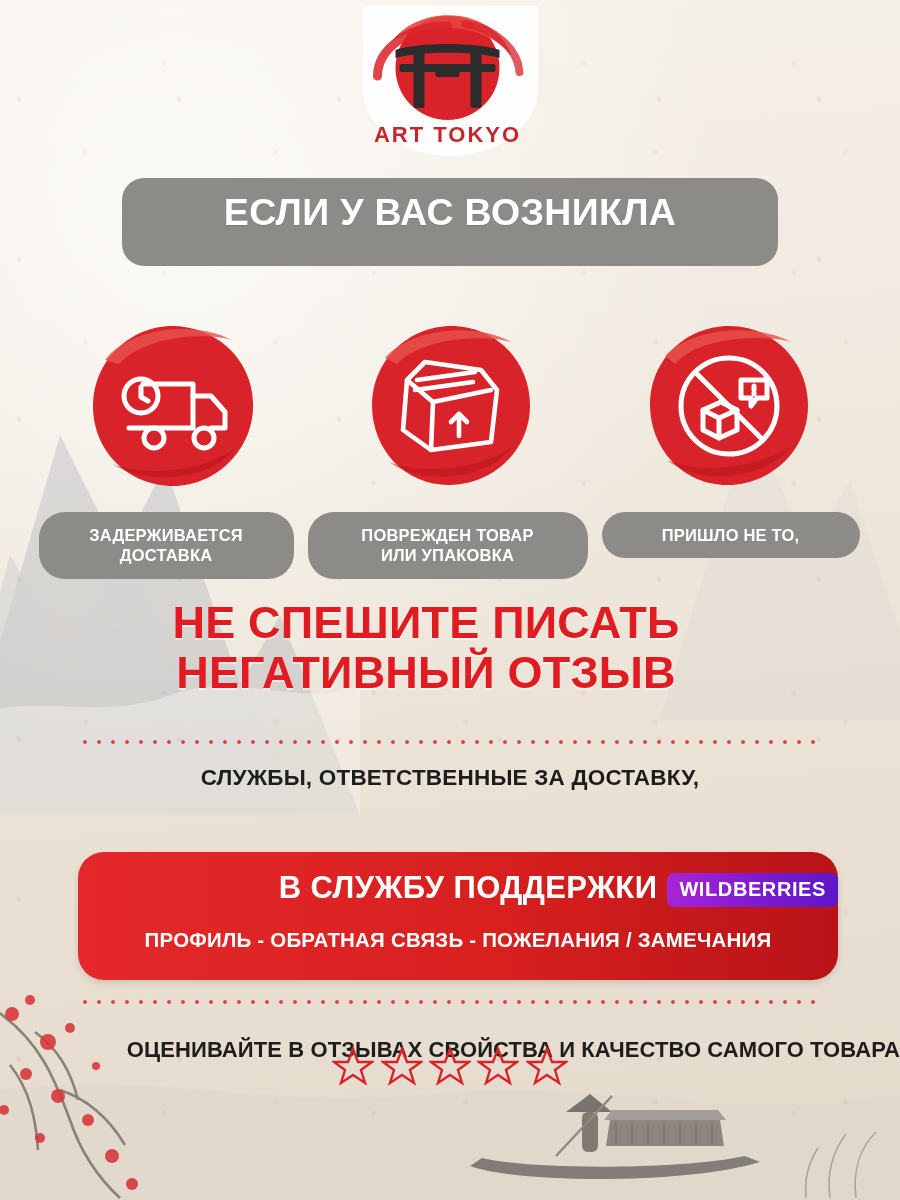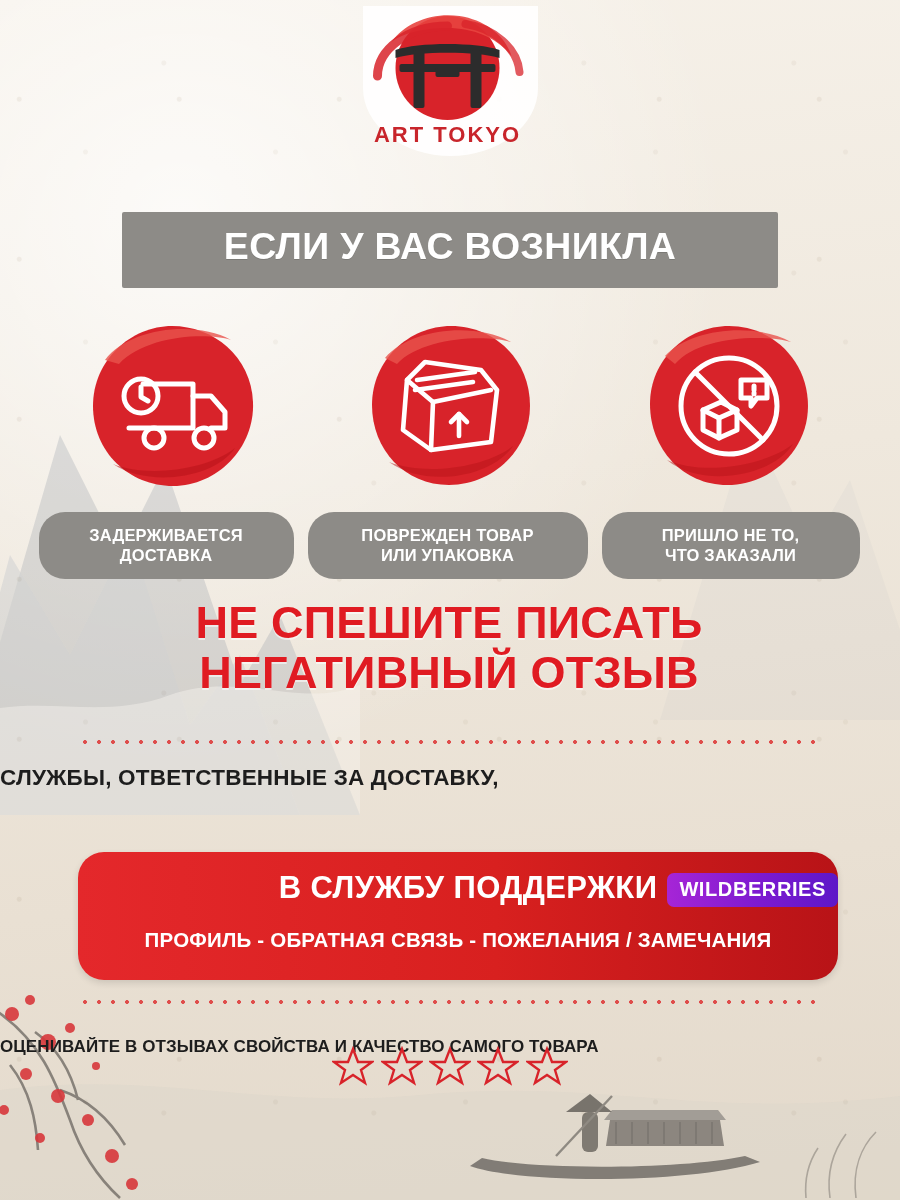--- a/index.html
+++ b/index.html
@@ -91,33 +91,32 @@
     position: relative;
     z-index: 2;
   }
 
   
   .heading {
     position: absolute;
     left: 122px;
     top: 178px;
     width: 656px;
-    padding: 14px 18px 20px 18px;
+    padding: 14px 18px 32px 18px;
     box-sizing: border-box;
     background: #8d8b87;
-    border-radius: 2px;
+    border-radius: 22px;
     color: #ffffff;
     text-align: center;
     font-weight: 800;
     font-size: 37.5px;
     line-height: 1.11;
     letter-spacing: 0.3px;
     z-index: 4;
     text-shadow: 0 1px 0 rgba(0,0,0,0.12);
-    margin-top: 34px;
   }
   .heading-line { display: block; }
 
   
   .icons-row {
     position: absolute;
     top: 318px;
     left: 0;
     width: 900px;
     display: flex;
@@ -166,21 +165,20 @@
     left: 0;
     width: 852px;
     text-align: center;
     color: #e01b22;
     font-weight: 800;
     font-size: 45px;
     line-height: 1.12;
     letter-spacing: 0.2px;
     z-index: 4;
     text-shadow: 0 2px 0 rgba(255,255,255,0.55);
-    margin-left: 23px;
   }
   .slogan span { display: block; }
 
   
   .dots {
     position: absolute;
     height: 4px;
     left: 78px;
     width: 744px;
     background-image: radial-gradient(circle, #d33 0 1.7px, transparent 2.2px);
@@ -191,20 +189,21 @@
   }
   .dots-1 { top: 740px; }
   .dots-2 { top: 1000px; }
 
   
   .subtext {
     position: absolute;
     top: 764px;
     left: 0;
     width: 900px;
+    text-align: center;
     color: #1d1d1d;
     font-weight: 800;
     font-size: 22.5px;
     line-height: 1.25;
     letter-spacing: 0.2px;
     z-index: 4;
   }
   .subtext span { display: block; }
 
   
@@ -254,24 +253,24 @@
     font-size: 20.5px;
     letter-spacing: 0.2px;
   }
 
   
   .footnote {
     position: absolute;
     top: 1013px;
     left: 0;
     width: 900px;
-    text-align: left;
+    text-align: right;
     color: #1d1d1d;
     font-weight: 800;
-    font-size: 17px;
+    font-size: 22px;
     letter-spacing: 0.1px;
     z-index: 4;
     margin-top: 24px;
   }
   .stars {
     position: absolute;
     top: 1046px;
     left: 0;
     width: 900px;
     text-align: center;
@@ -442,21 +441,20 @@
     <div class="pill pill-1">
       <div>ЗАДЕРЖИВАЕТСЯ</div>
       <div>ДОСТАВКА</div>
     </div>
     <div class="pill pill-2">
       <div>ПОВРЕЖДЕН ТОВАР</div>
       <div>ИЛИ УПАКОВКА</div>
     </div>
     <div class="pill pill-3">
       <div>ПРИШЛО НЕ ТО,</div>
-      <div>ЧТО ЗАКАЗАЛИ</div>
     </div>
   </div>
 
   <div class="slogan">
     <span>НЕ СПЕШИТЕ ПИСАТЬ</span>
     <span>НЕГАТИВНЫЙ ОТЗЫВ</span>
   </div>
 
   <div class="dots dots-1"></div>
 

